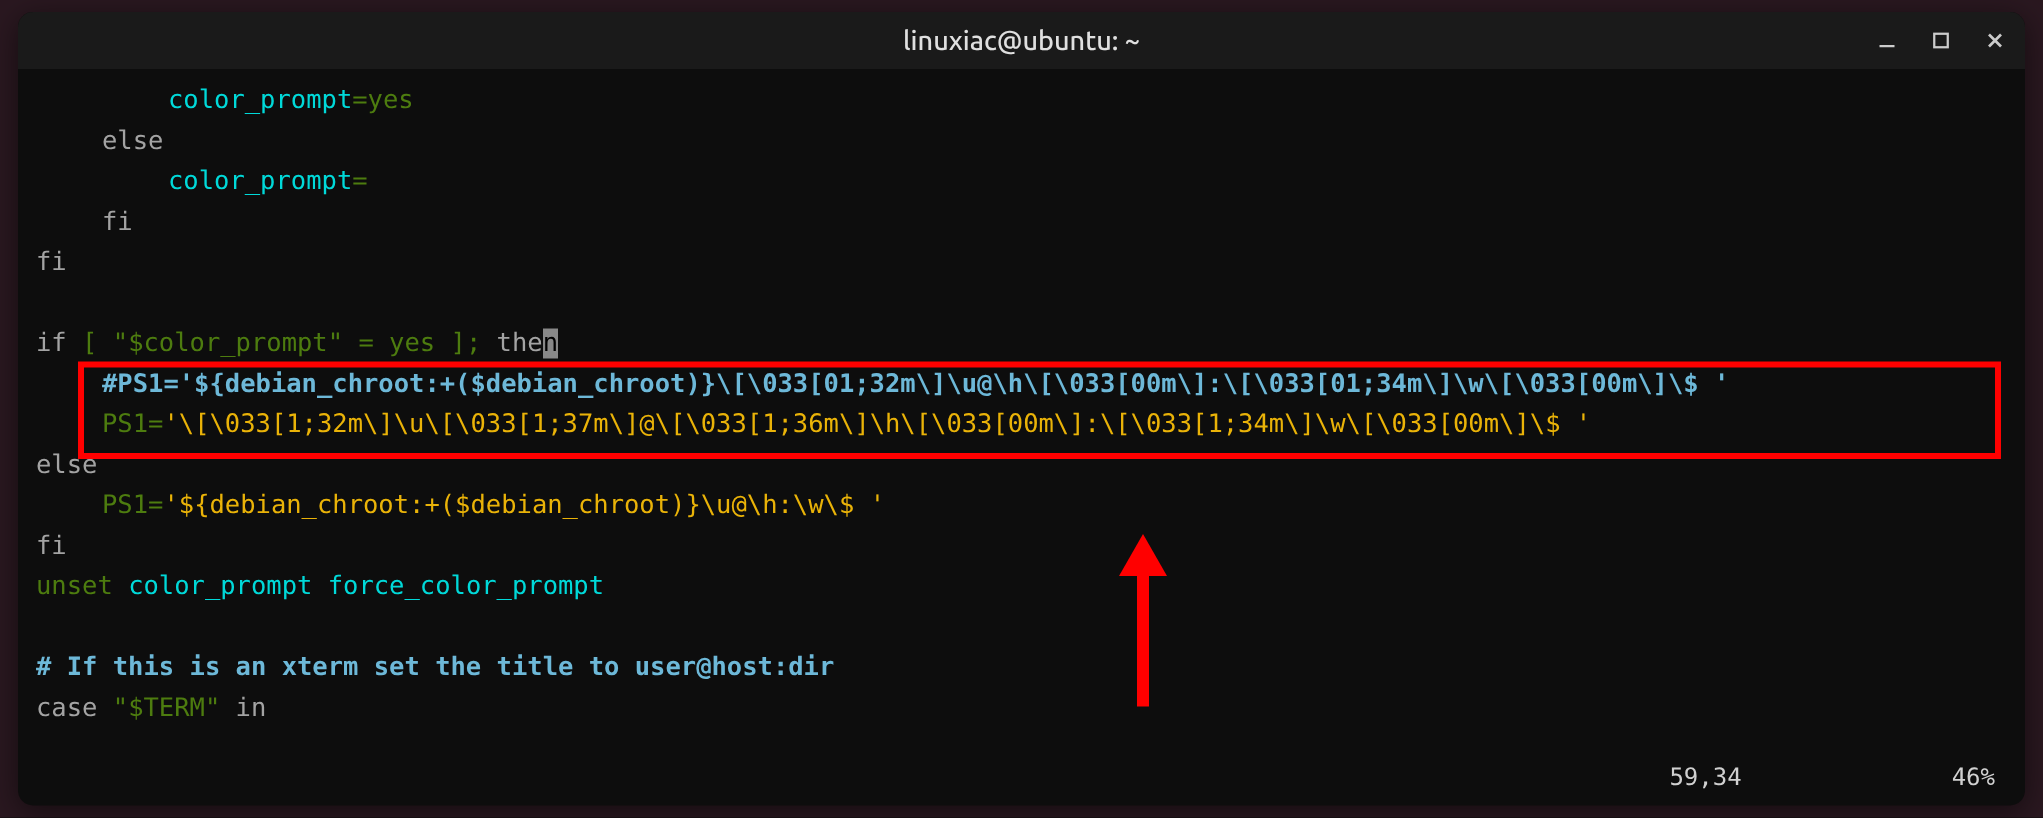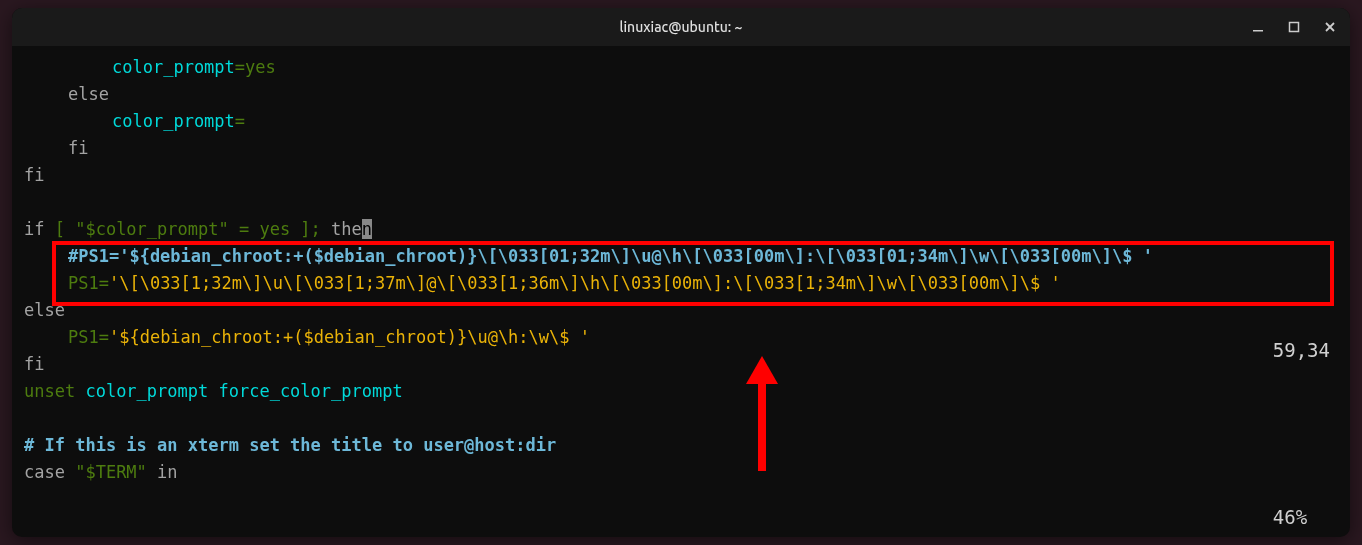--- a/index.html
+++ b/index.html
@@ -25,21 +25,21 @@
     }
     .titlebar {
       height: 38px;
       background: #1a1a1a;
       display: flex;
       align-items: center;
       justify-content: center;
       position: relative;
       color: #e0e0e0;
       font-family: 'Ubuntu', sans-serif;
-      font-size: 14px;
+      font-size: 18px;
       font-weight: 500;
     }
     .window-controls {
       position: absolute;
       right: 8px;
       display: flex;
       gap: 12px;
       align-items: center;
     }
     .win-btn {
@@ -80,25 +80,24 @@
     .arrow {
       position: absolute;
       left: 730px;
       top: 310px;
       pointer-events: none;
     }
     .status-bar {
       position: absolute;
       bottom: 6px;
       right: 20px;
-      font-size: 19px;
+      font-size: 16px;
       color: #d0d0d0;
       display: flex;
       gap: 140px;
-      flex-direction: column;
     }
     .indent1 { padding-left: 44px; }
     .indent2 { padding-left: 88px; }
   </style>
 </head>
 <body>
 
 <div class="terminal-window">
   <div class="titlebar">
     <span>linuxiac@ubuntu: ~</span>

